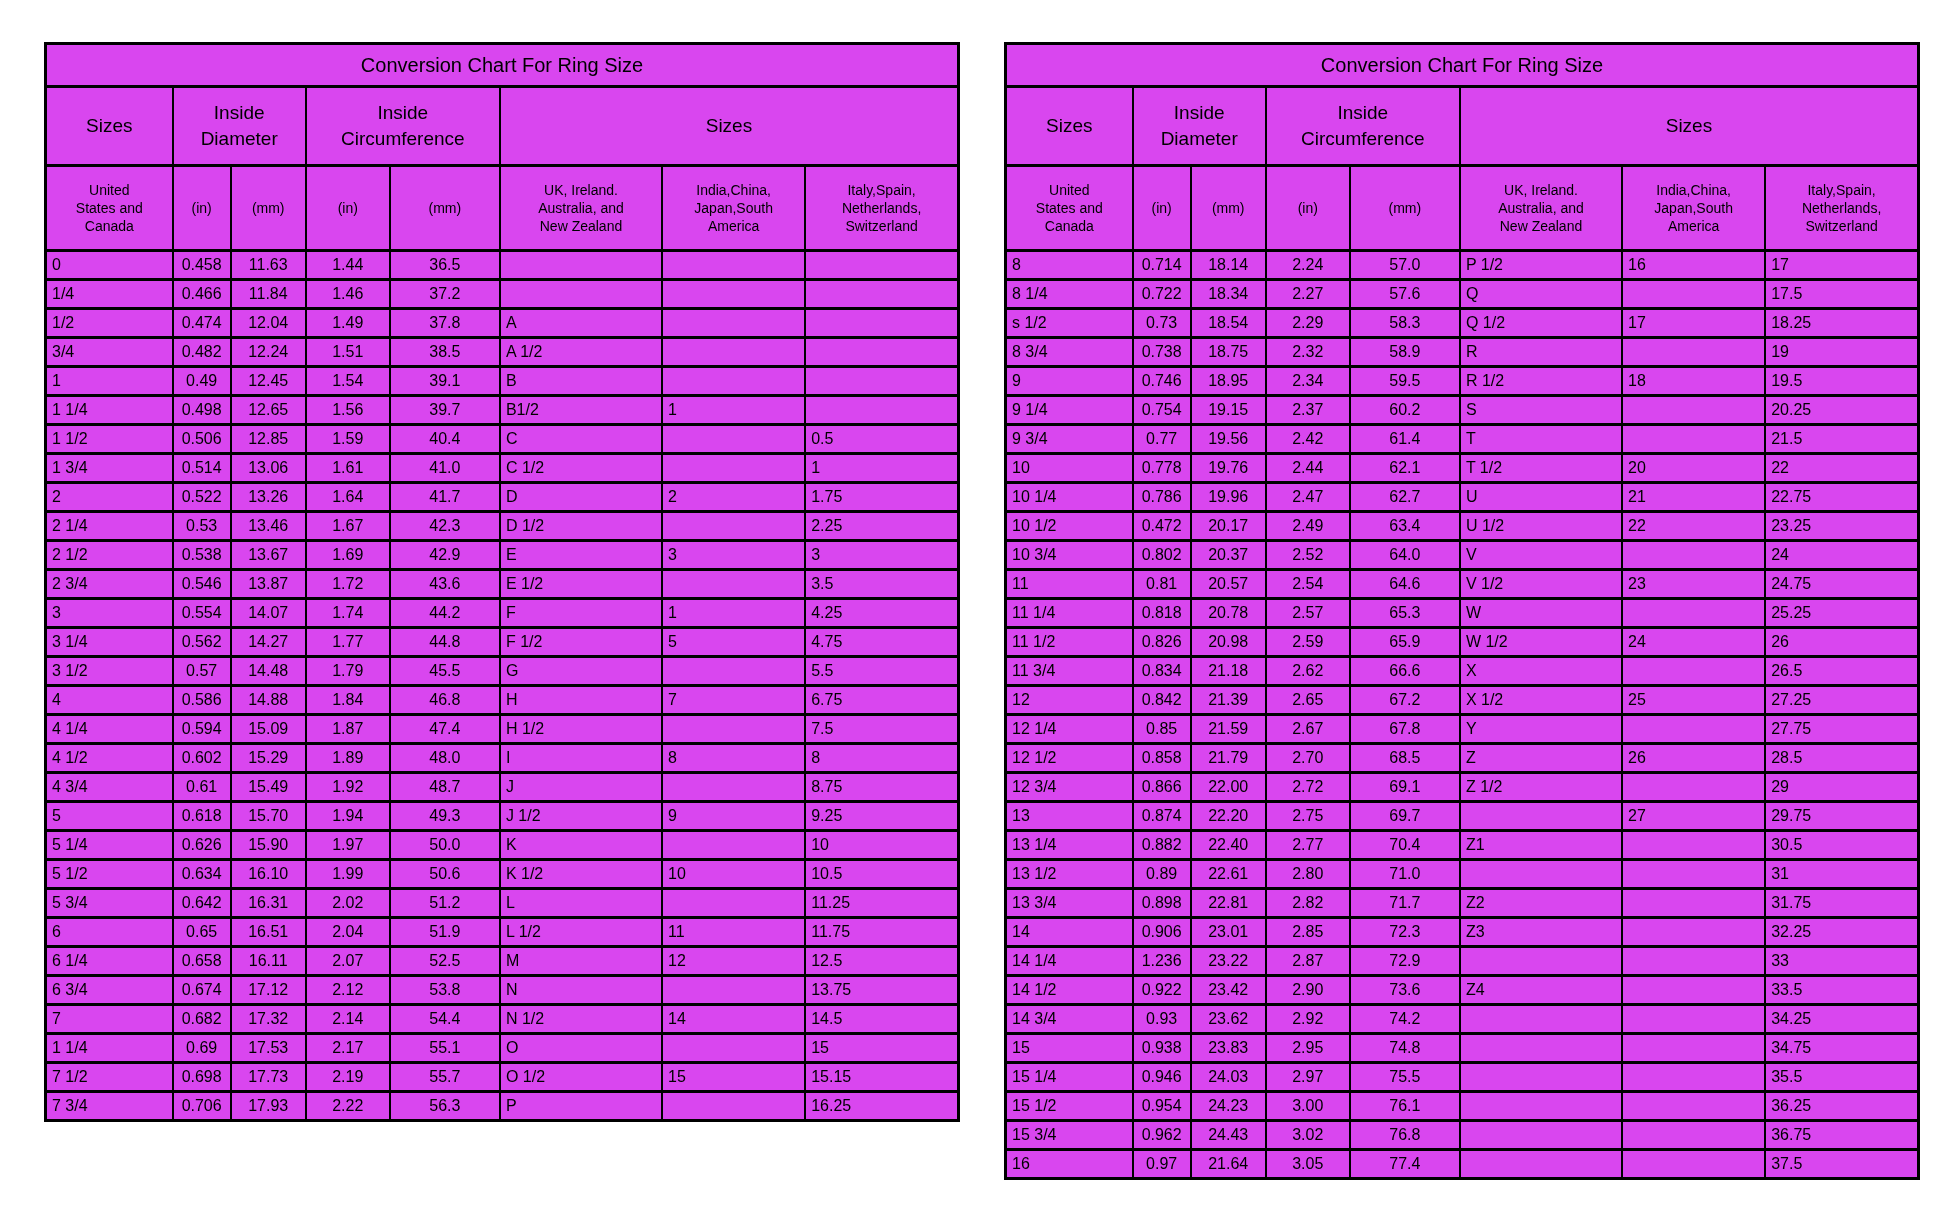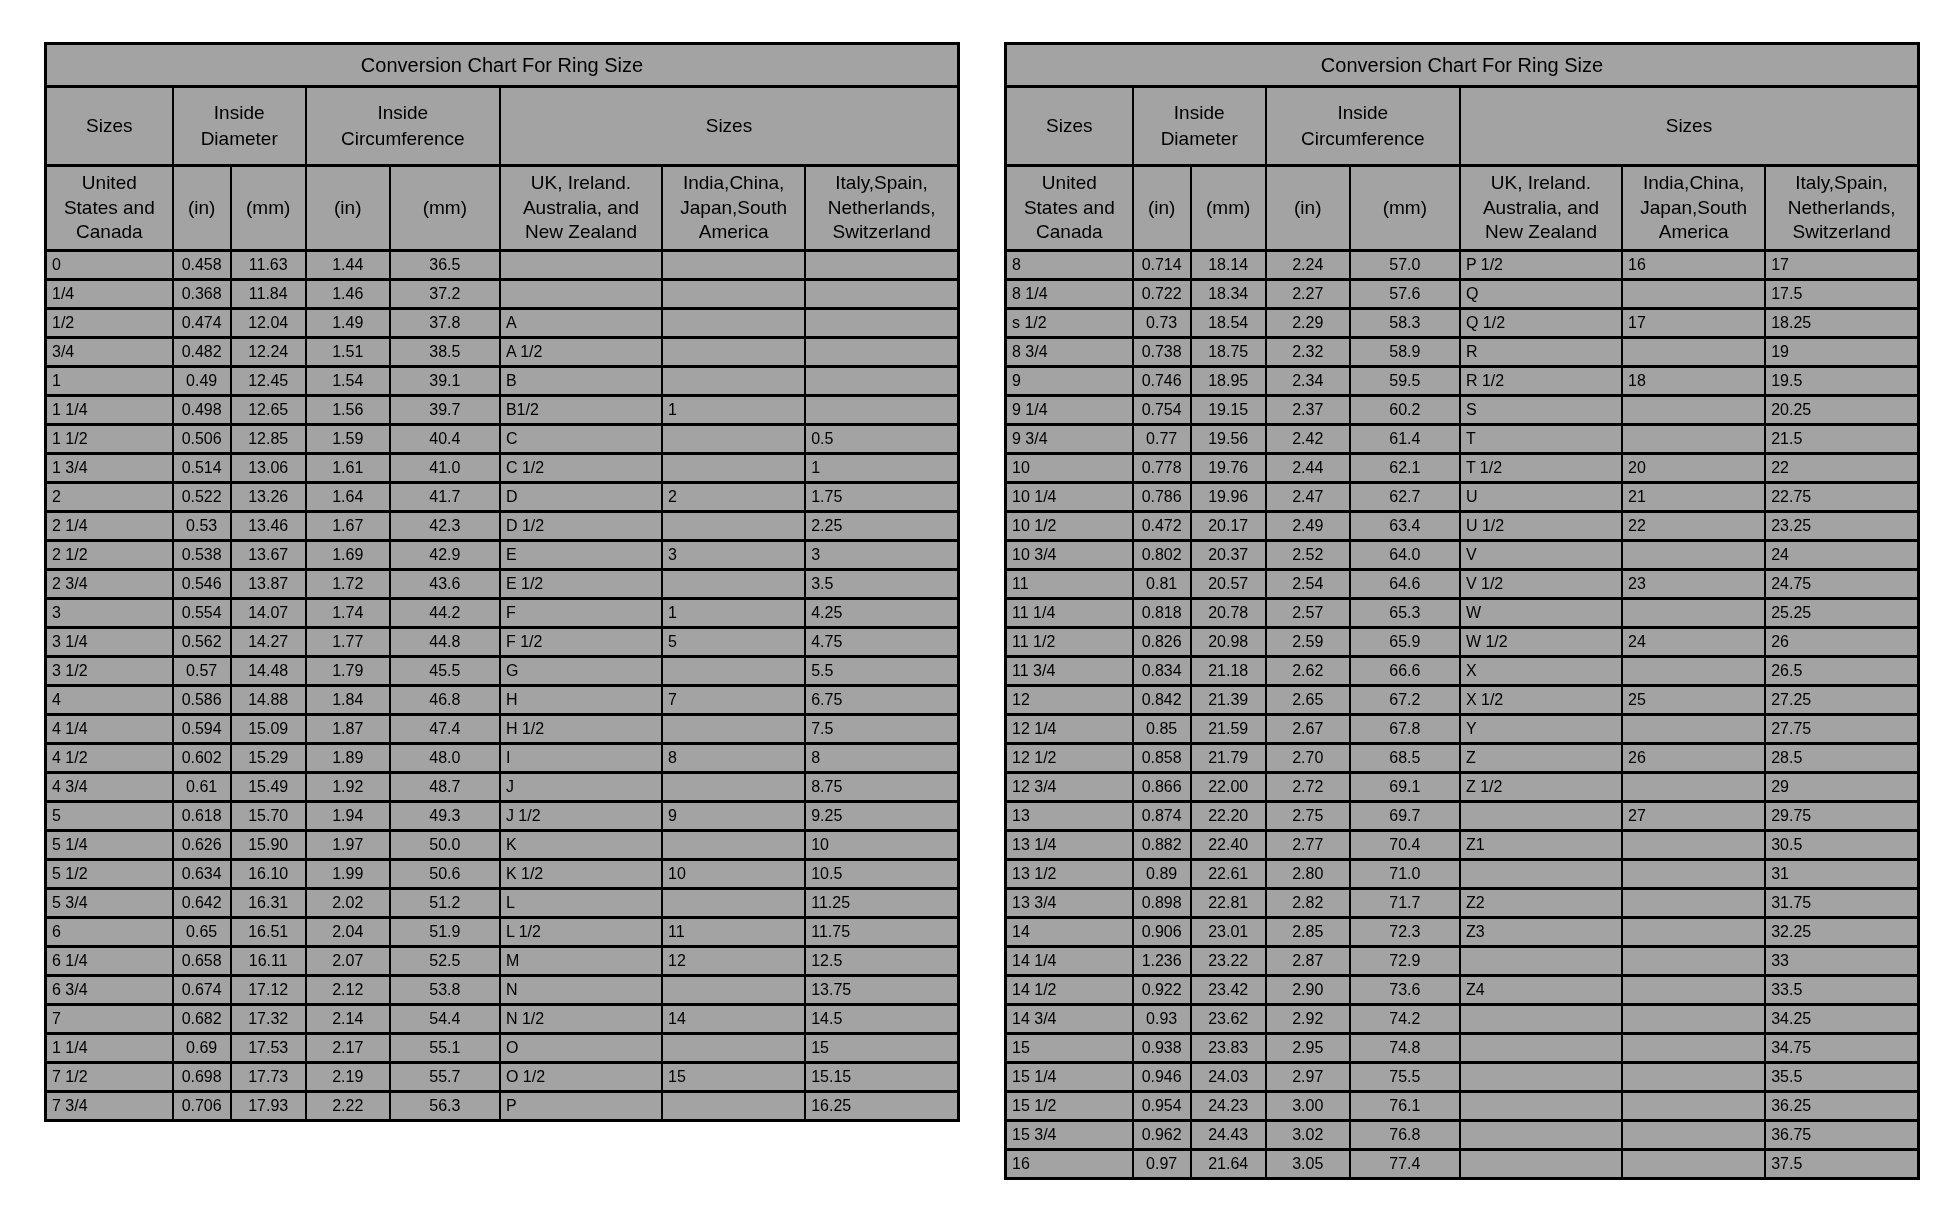--- a/index.html
+++ b/index.html
@@ -2,39 +2,39 @@
 <html><head>
 <meta charset="utf-8">
 <style>
   html,body{margin:0;padding:0;}
   body{
     width:1946px;height:1229px;position:relative;background:#ffffff;
     font-family:"Liberation Sans", sans-serif;color:#000;overflow:hidden;
   }
   table.ring-table{
     position:absolute;top:42px;
-    border-collapse:collapse;table-layout:fixed;width:916px;background:#a3a3a3;
+    border-collapse:collapse;table-layout:fixed;width:916px;background:#d946ef;
     border:3px solid #000;
   }
   table.ring-table.left{left:44px;}
   table.ring-table.right{left:1004px;}
   col.c0{width:127px;} col.c1{width:58px;} col.c2{width:75px;} col.c3{width:84px;}
   col.c4{width:110px;} col.c5{width:162px;} col.c6{width:143px;} col.c7{width:153px;}
   .ring-table td,.ring-table th{
     border:solid #000;border-width:3px 2px;
     font-weight:normal;vertical-align:middle;overflow:hidden;
   }
   td.title{
     height:38px;text-align:center;font-size:20px;border-width:3px;
   }
   tr.group-row th{
     height:74px;text-align:center;font-size:19px;white-space:pre-line;line-height:1.35;
   }
   tr.sub-row th{
-    height:80px;text-align:center;font-size:19px;white-space:pre-line;line-height:1.3;
+    height:80px;text-align:center;font-size:14px;white-space:pre-line;line-height:1.3;
   }
   tbody td{
     height:24px;font-size:16px;line-height:1;padding:1px 3px;
   }
   tbody td.a0,tbody td.a5,tbody td.a6,tbody td.a7{text-align:left;padding-left:5px;}
   tbody td.a1,tbody td.a2,tbody td.a3,tbody td.a4{text-align:center;}
 </style>
 </head>
 <body>
 
@@ -86,21 +86,21 @@
         <td class="a1">0.458</td>
         <td class="a2">11.63</td>
         <td class="a3">1.44</td>
         <td class="a4">36.5</td>
         <td class="a5"></td>
         <td class="a6"></td>
         <td class="a7"></td>
       </tr>
       <tr>
         <td class="a0">1/4</td>
-        <td class="a1">0.368</td>
+        <td class="a1">0.466</td>
         <td class="a2">11.84</td>
         <td class="a3">1.46</td>
         <td class="a4">37.2</td>
         <td class="a5"></td>
         <td class="a6"></td>
         <td class="a7"></td>
       </tr>
       <tr>
         <td class="a0">1/2</td>
         <td class="a1">0.474</td>

